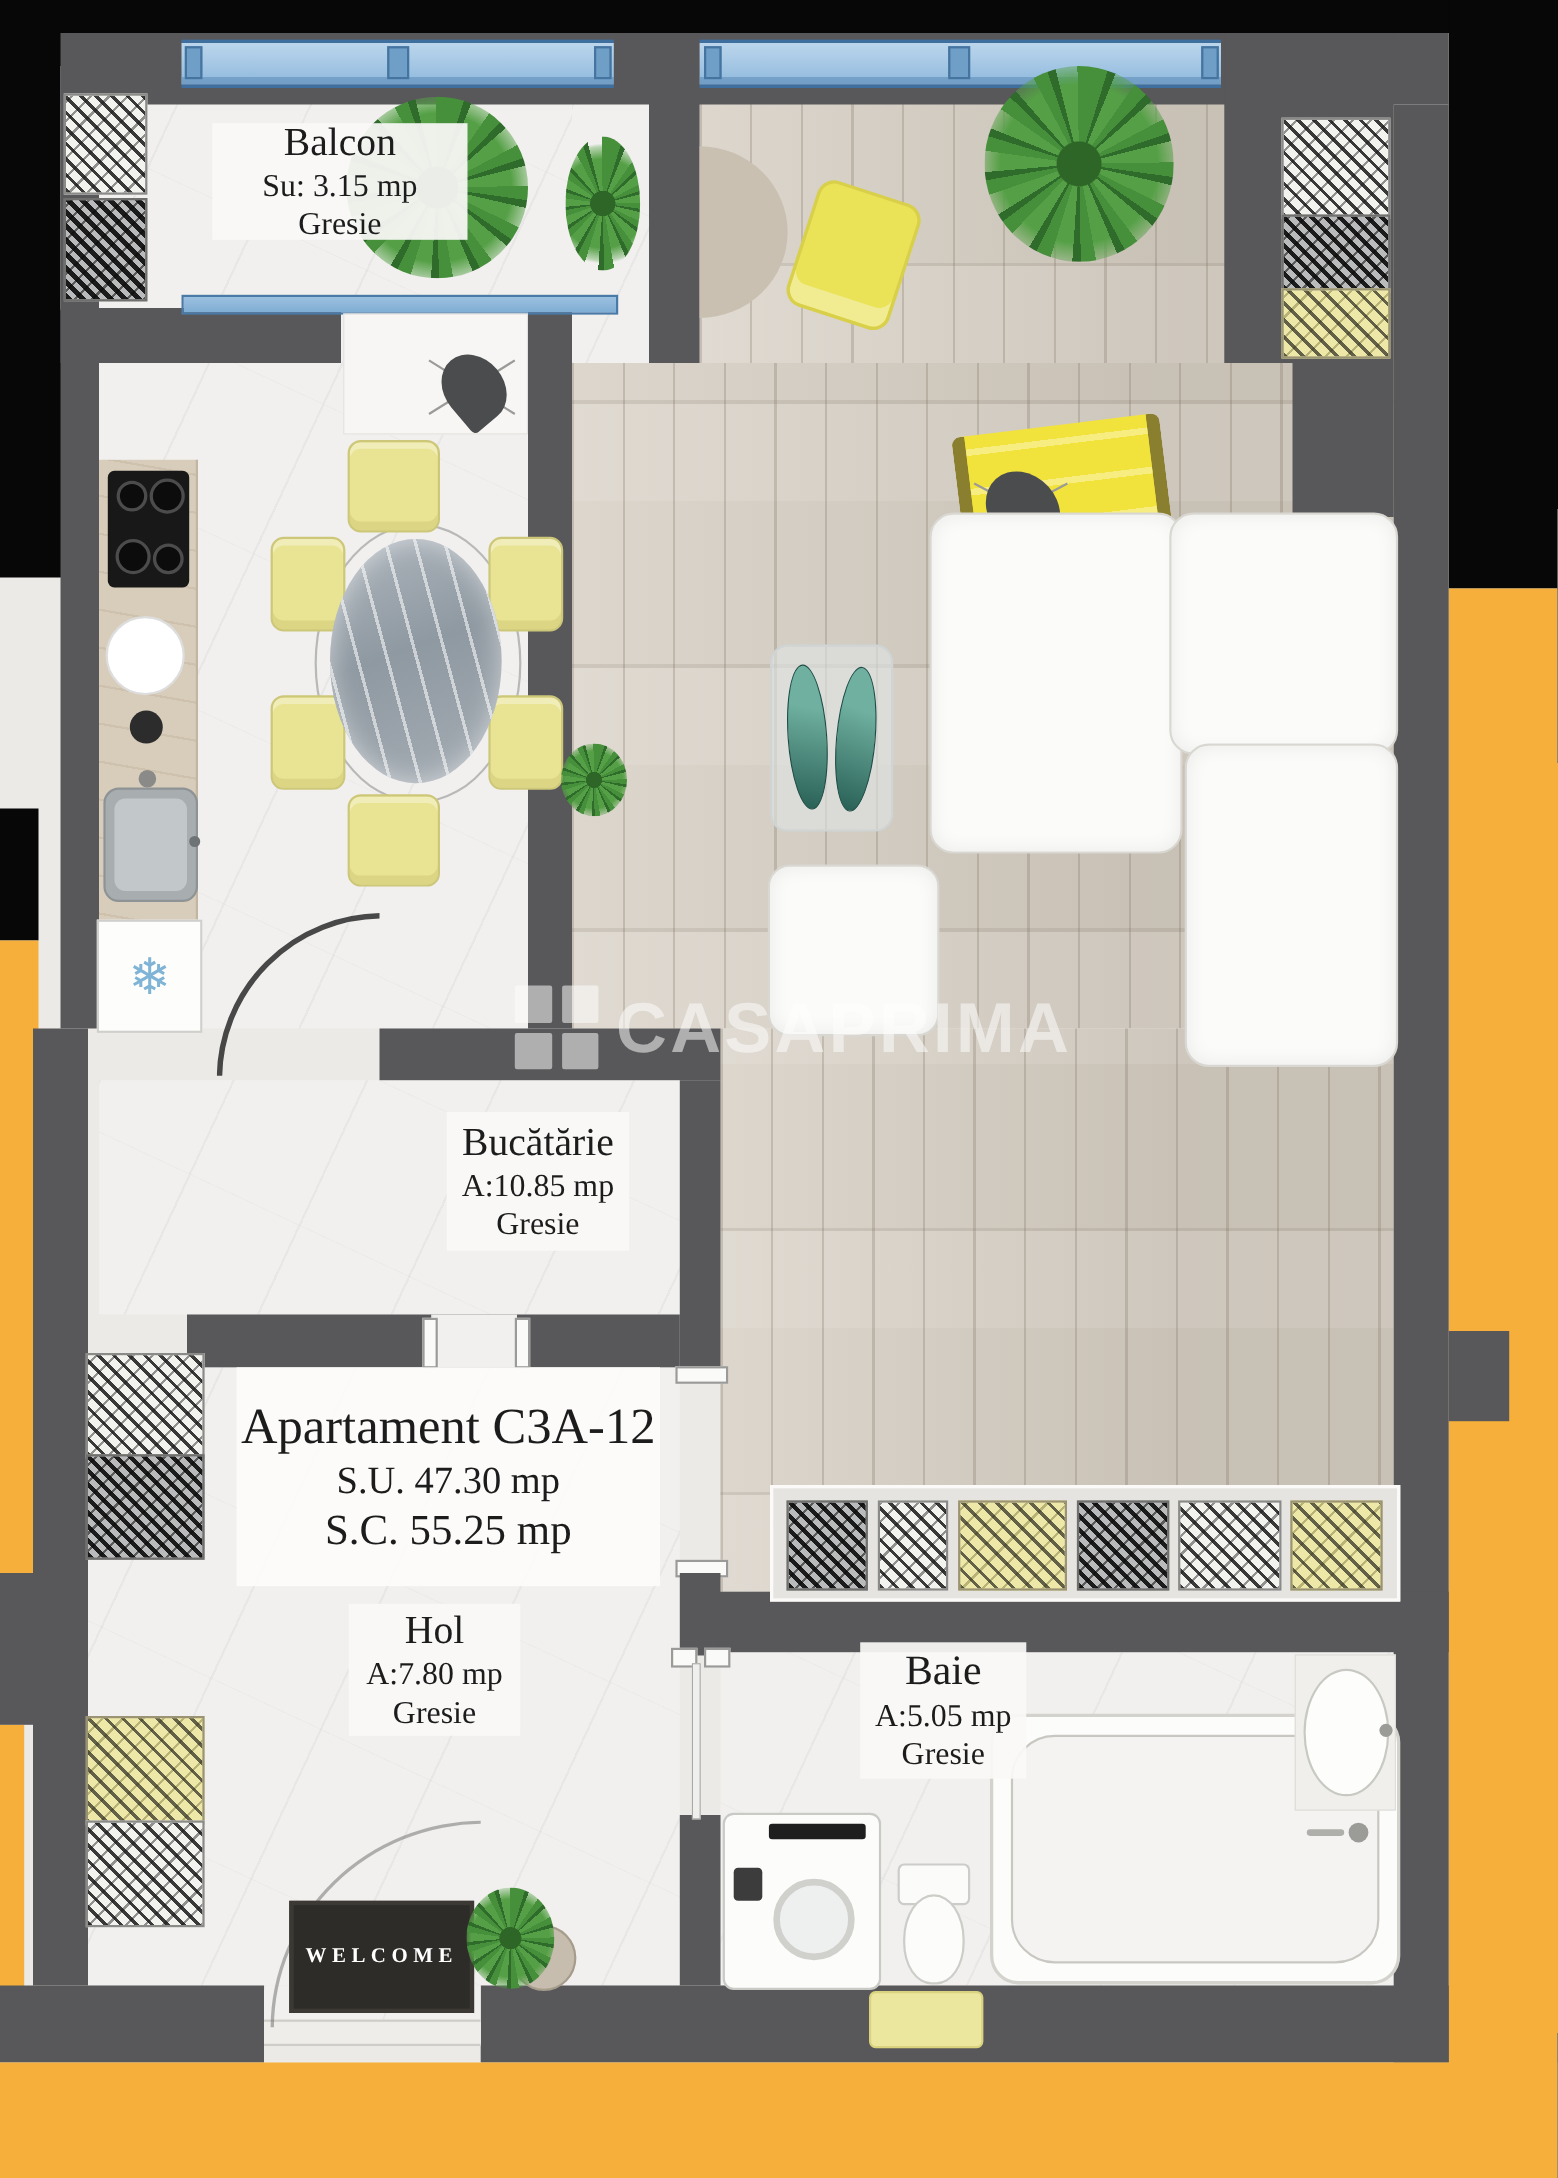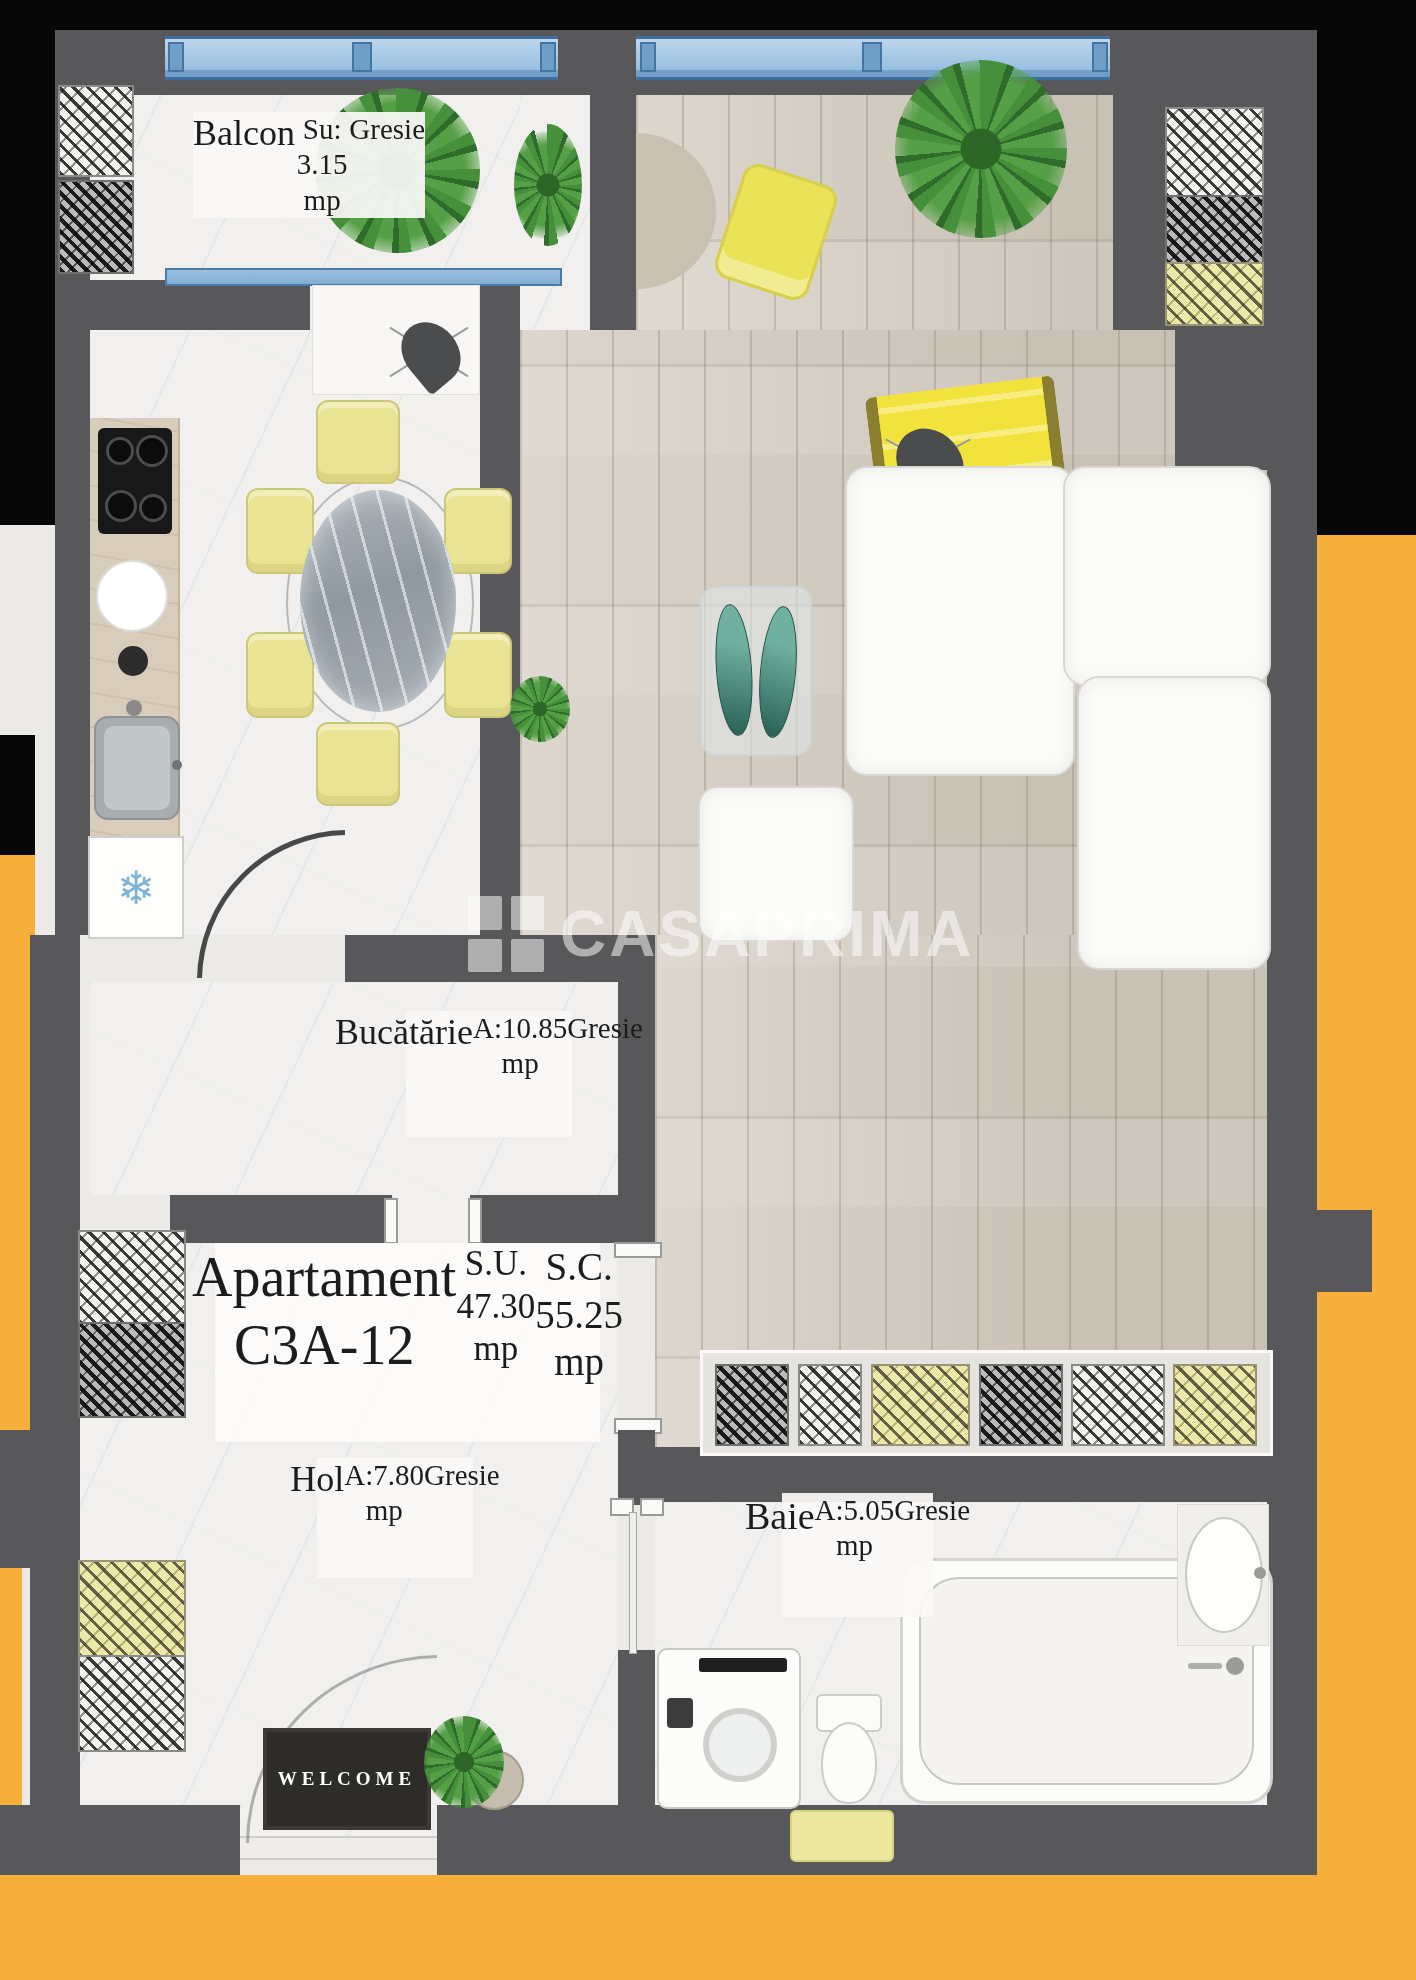--- a/index.html
+++ b/index.html
@@ -36,21 +36,21 @@
                repeating-conic-gradient(from 8deg,#47903B 0 9deg,#2f6b2a 9deg 14deg,rgba(71,144,59,0) 14deg 27deg),
                radial-gradient(circle,#55a046 0 58%,rgba(85,160,70,.35) 74%,rgba(85,160,70,0) 78%);}
   .win{background:linear-gradient(#BCD6EC,#8FB9DD);border-top:3px solid #3F6F9E;border-bottom:3px solid #3F6F9E;
        box-shadow:inset 0 -7px 0 rgba(58,108,158,.35);}
   .bracket{background:#6F9EC6;border:2px solid #44749F;}
   .jamb{background:#FAFAF8;border:2px solid #9A9A98;}
   .chair{background:#E9E494;border:2px solid #CDC77A;border-radius:12px;
          box-shadow:inset 0 6px 0 rgba(255,255,255,.35), inset 0 -8px 0 rgba(160,150,60,.18);}
   .sofa{background:#FBFBF9;border:2px solid #D9D7D2;border-radius:22px;box-shadow:inset 0 0 18px rgba(0,0,0,.07);}
   .rlabel{background:rgba(250,249,247,.93);color:#1C1C1C;text-align:center;
-          display:flex;flex-direction:row;justify-content:center;line-height:1.22;}
+          display:flex;flex-direction:column;justify-content:center;line-height:1.22;}
   .rlabel .t{font-size:36px;}
   .rlabel .s{font-size:29px;}
   .arcbox{overflow:hidden;}
   .arc{position:absolute;border-radius:50%;}
   .burner{position:absolute;border-radius:50%;border:3px solid #4C4C4C;background:#0C0C0C;}
   .deco{position:absolute;top:11px;height:78px;}
   .wm{display:flex;align-items:center;gap:16px;opacity:.52;}
   .wmlogo{width:76px;height:76px;display:grid;grid-template-columns:1fr 1fr;grid-template-rows:1fr 1fr;gap:9px;}
   .wmlogo div{background:#fff;border-radius:2px;}
   .wmtext{font-family:"Liberation Sans",sans-serif;font-weight:700;font-size:64px;letter-spacing:3px;color:#fff;}
@@ -244,21 +244,21 @@
     <span class="t">Balcon</span>
     <span class="s">Su: 3.15 mp</span>
     <span class="s">Gresie</span>
   </div>
   <div class="abs rlabel" style="left:406px;top:1011px;width:166px;height:126px;">
     <span class="t">Bucătărie</span>
     <span class="s">A:10.85 mp</span>
     <span class="s">Gresie</span>
   </div>
   <div class="abs rlabel" style="left:215px;top:1243px;width:385px;height:199px;background:rgba(252,251,250,.96);">
-    <span style="font-size:56px;">Apartament C3A-12</span>
+    <span style="font-size:46px;">Apartament C3A-12</span>
     <span style="font-size:35px;">S.U. 47.30 mp</span>
     <span style="font-size:39px;">S.C. 55.25 mp</span>
   </div>
   <div class="abs rlabel" style="left:317px;top:1458px;width:156px;height:120px;">
     <span class="t">Hol</span>
     <span class="s">A:7.80 mp</span>
     <span class="s">Gresie</span>
   </div>
   <div class="abs rlabel" style="left:782px;top:1493px;width:151px;height:124px;">
     <span class="t" style="font-size:38px;">Baie</span>

